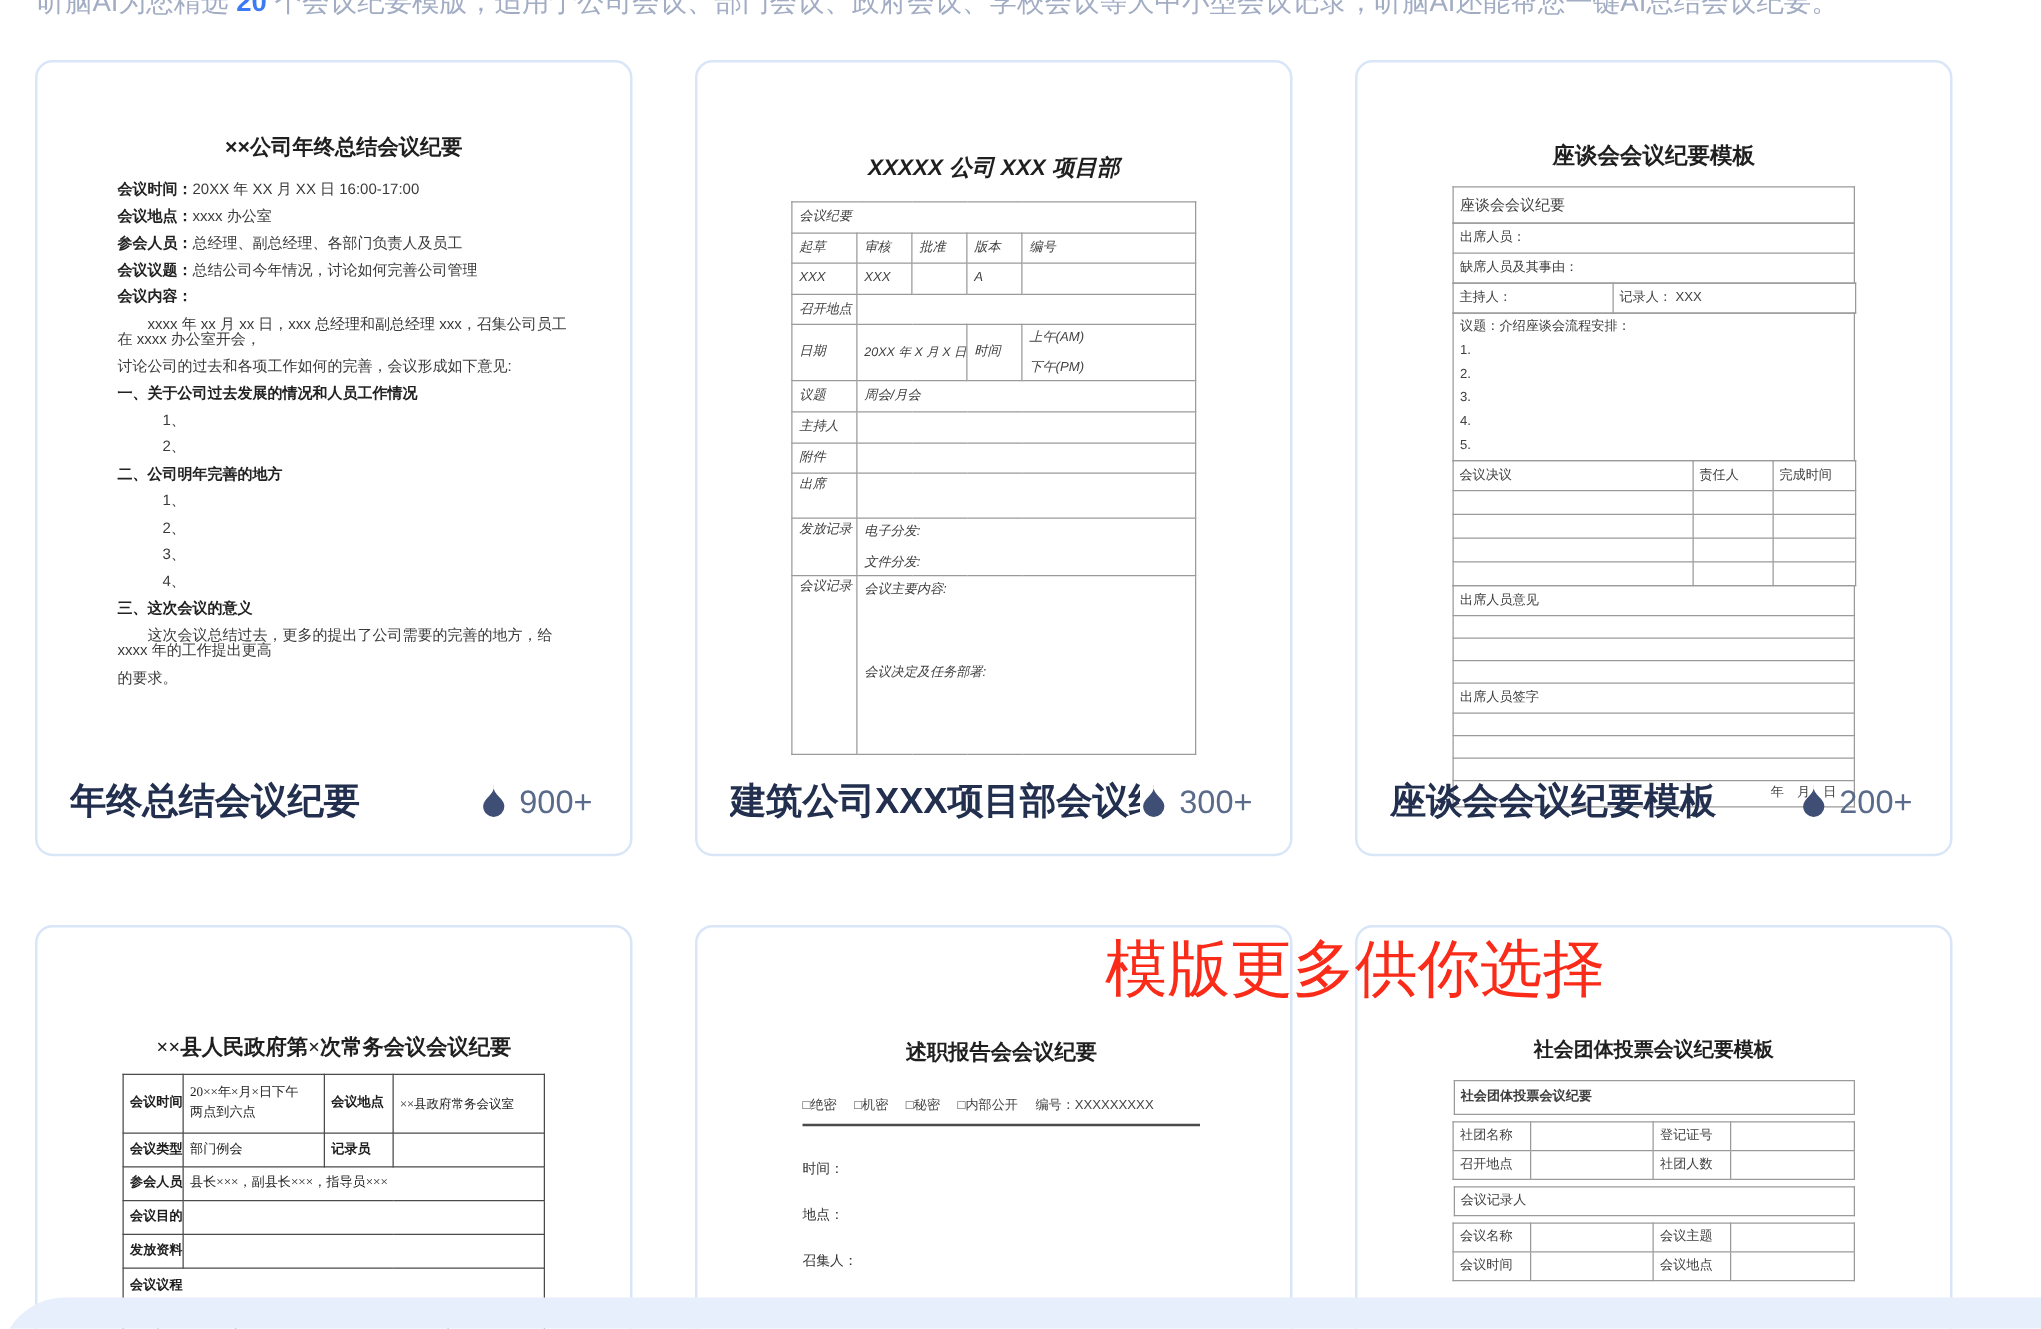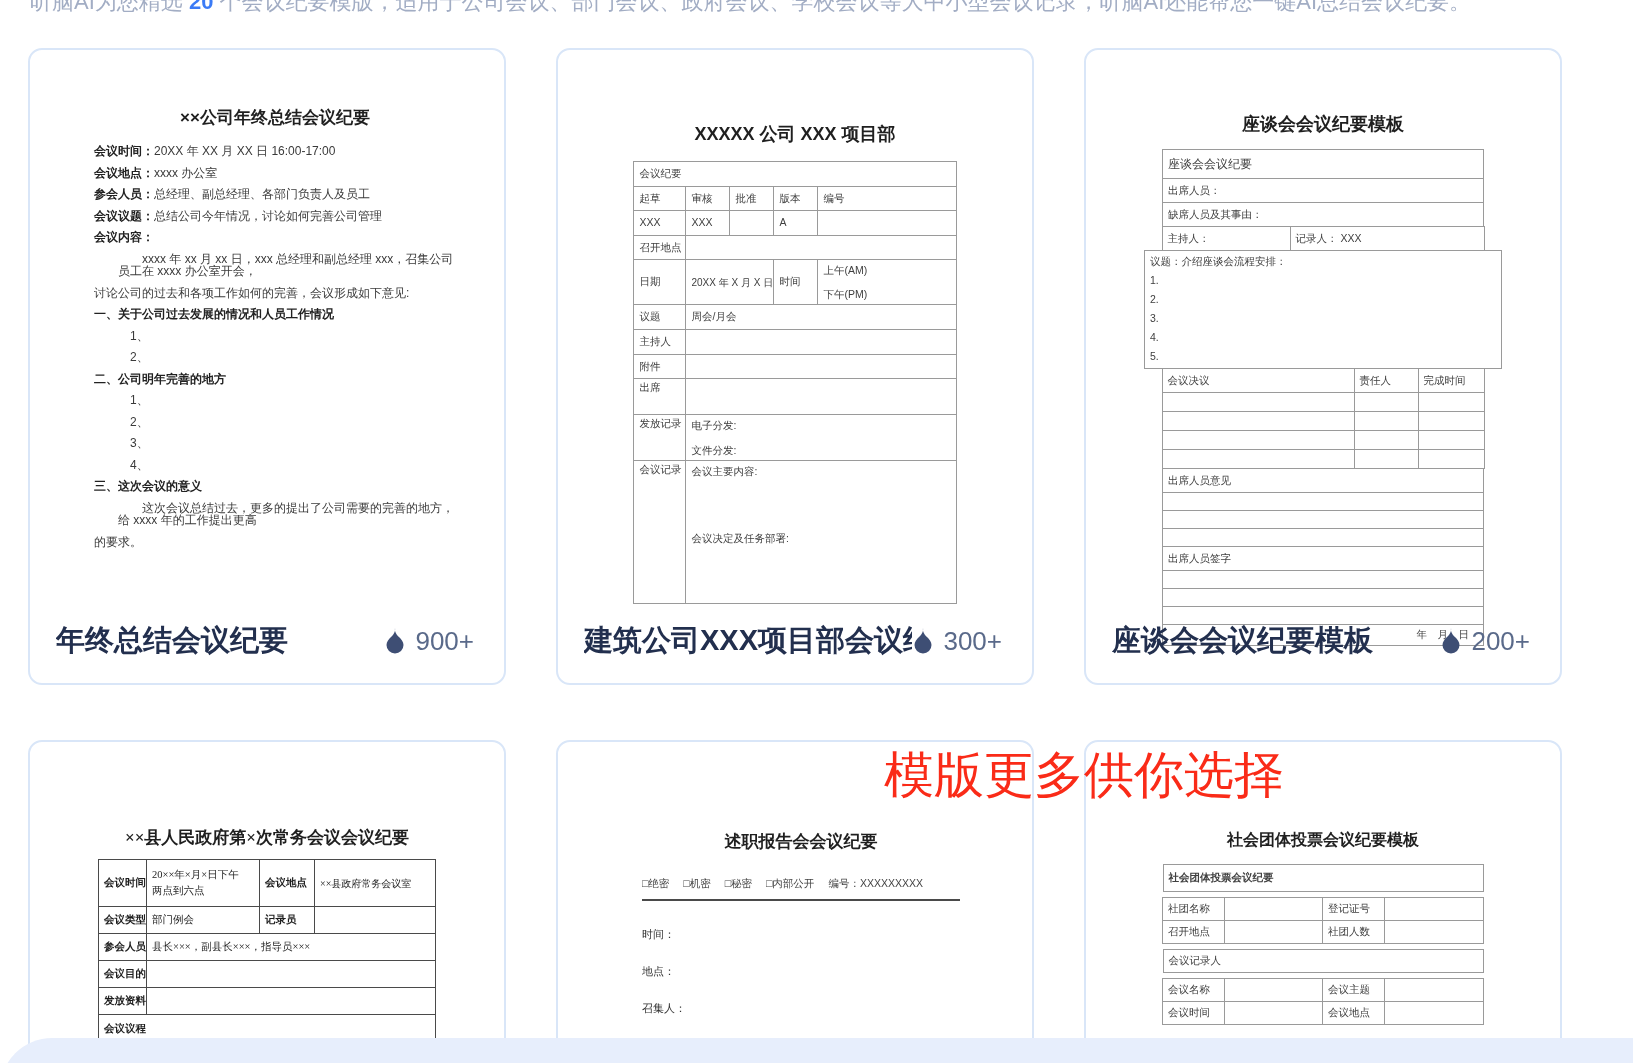--- a/index.html
+++ b/index.html
@@ -36,26 +36,26 @@
   .tb .vt{vertical-align:top;}
   .tb .rt{text-align:right;}
   .h16{height:16px}.h18{height:18px}.h20{height:20px}.h21{height:21px}.h22{height:22px}
   .h24{height:24px}.h26{height:26px}.h33{height:33px}
   .h42{height:42px}.h44{height:44px}.h115{height:115px}.h140{height:140px}
 
   
   .d1{left:64px;top:56px;width:362px;font-size:12px;}
   .d1 .doc-h{font-size:17px;margin-bottom:16px;}
   .d1 .ln{margin-bottom:9px;line-height:12.5px;}
-  .d1 .ind{text-indent:2em;line-height:12.5px;margin-left:24px;}
+  .d1 .ind{text-indent:2em;line-height:12.5px;}
   .d1 .item{padding-left:3em;}
   .d1 b{color:#222;}
 
   
-  .d2{left:30px;top:72px;right:30px;}
+  .d2{left:30px;top:72px;right:30px;font-style:italic;}
   .d2 .doc-h{font-size:18px;}
   .d2 .tb{margin-top:15px;}
 
   
   .d3{left:30px;top:62px;right:30px;}
   .d3 .doc-h{font-size:18px;}
   .d3 .tb{font-size:10px;}
   .d3 .topic-cell div{line-height:19px;}
 
   
@@ -242,21 +242,21 @@
             <col style="width:128px">
             <col style="width:194px">
           </colgroup>
         <tbody>
             <tr>
               <td class="h21">主持人：</td>
               <td>记录人： XXX</td>
             </tr>
       </tbody>
         </table>
-      <table class="tb stack" style="width:358px">
+      <table class="tb stack" style="width:322px">
         <tbody>
             <tr>
               <td class="h115 vt topic-cell">
           <div>议题：介绍座谈会流程安排：</div>
           <div>1.</div>
           <div>2.</div>
           <div>3.</div>
           <div>4.</div>
           <div>5.</div>
         </td>

